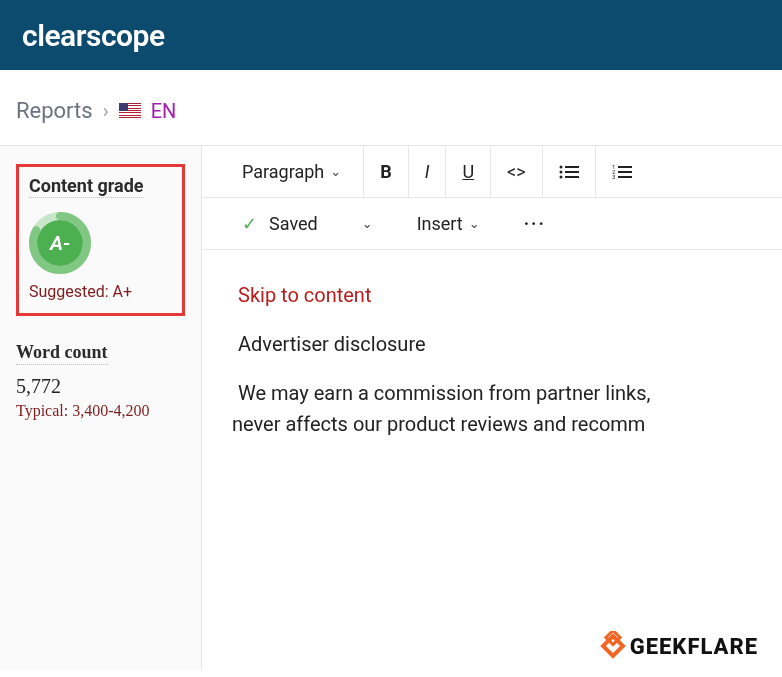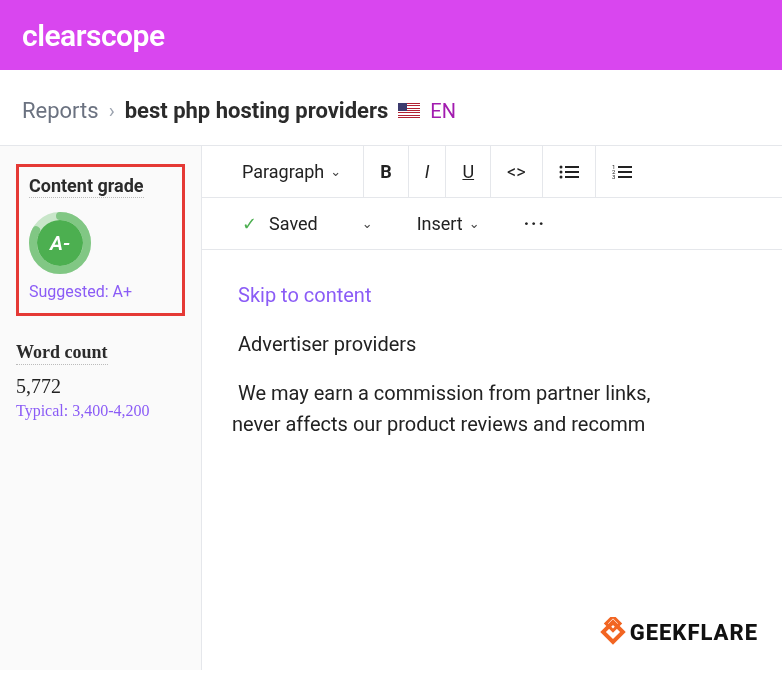--- a/index.html
+++ b/index.html
@@ -5,34 +5,34 @@
   * { box-sizing: border-box; margin: 0; padding: 0; }
   body {
     font-family: -apple-system, BlinkMacSystemFont, "Segoe UI", Roboto, Arial, sans-serif;
     background: #fff;
     width: 782px;
     height: 677px;
     overflow: hidden;
     position: relative;
   }
   .topbar {
-    background: #d946ef;
+    background: #0c4a6e;
     color: #fff;
     height: 70px;
     display: flex;
     align-items: center;
     padding: 0 22px;
   }
   .logo {
     font-size: 30px;
     font-weight: 600;
     letter-spacing: -0.5px;
   }
   .breadcrumb {
-    padding: 28px 22px 22px 22px;
+    padding: 28px 22px 22px 16px;
     display: flex;
     align-items: center;
     gap: 10px;
     font-size: 22px;
     color: #6b7280;
   }
   .breadcrumb .title {
     color: #2b2b2b;
     font-weight: 700;
   }
@@ -74,21 +74,21 @@
     padding-bottom: 1px;
     margin-bottom: 10px;
   }
   .stat-value {
     font-size: 20px;
     color: #222;
     margin-bottom: 4px;
   }
   .stat-typical {
     font-size: 16px;
-    color: #8b5cf6;
+    color: #7f1d1d;
   }
   .grade-box {
     border: 3px solid #e53935;
     padding: 8px 10px 12px 10px;
     margin-bottom: 26px;
   }
   .grade-circle-wrap {
     position: relative;
     width: 62px; height: 62px;
     margin: 4px 0 8px 0;
@@ -151,60 +151,59 @@
   }
   .check { color: #4caf50; font-size: 18px; margin-right: 6px; }
   .more-dots { letter-spacing: 2px; font-weight: 700; }
   .doc-body {
     padding: 30px 8px 0 36px;
     font-size: 20px;
     color: #222;
     line-height: 1.55;
   }
   .doc-body .link {
-    color: #8b5cf6;
+    color: #b91c1c;
     margin-bottom: 18px;
     cursor: pointer;
     font-size: 20px;
   }
   .doc-body .plain {
     color: #222;
     margin-bottom: 18px;
     font-size: 20px;
   }
   .doc-body .para {
     font-size: 20px;
     white-space: nowrap;
     color: #222;
   }
   .watermark {
     position: absolute;
     right: 24px;
-    bottom: 30px;
+    bottom: 16px;
     display: flex;
     align-items: center;
     gap: 2px;
     font-weight: 800;
     font-size: 22px;
     letter-spacing: 1px;
     color: #111;
   }
   .watermark svg { display:block; }
 </style>
 </head>
 <body>
 
 <div class="topbar">
   <div class="logo">clearscope</div>
 </div>
 
 <div class="breadcrumb">
   <span>Reports</span>
   <span class="chev">›</span>
-  <span class="title">best php hosting providers</span>
   <span class="flag"></span>
   <span class="lang">EN</span>
 </div>
 
 <div class="main">
   <div class="sidebar">
 
     <div class="grade-box">
       <div class="stat-title">Content grade</div>
       <div class="grade-circle-wrap">
@@ -273,21 +272,21 @@
       </div>
       <div class="tool-text-btn">
         <span>Insert</span>
         <span class="chev-down">⌄</span>
       </div>
       <div class="tool-text-btn more-dots">···</div>
     </div>
 
     <div class="doc-body">
       <div class="link">Skip to content</div>
-      <div class="plain">Advertiser providers</div>
+      <div class="plain">Advertiser disclosure</div>
       <div class="para">We may earn a commission from partner links,</div>
       <div class="para" style="margin-left:-6px;">never affects our product reviews and recomm</div>
     </div>
   </div>
 </div>
 
 <div class="watermark">
   <svg width="30" height="30" viewBox="0 0 30 30">
     <g transform="rotate(45 15 15)">
       <rect x="8" y="8" width="14" height="14" fill="none" stroke="#f26522" stroke-width="4"></rect>

